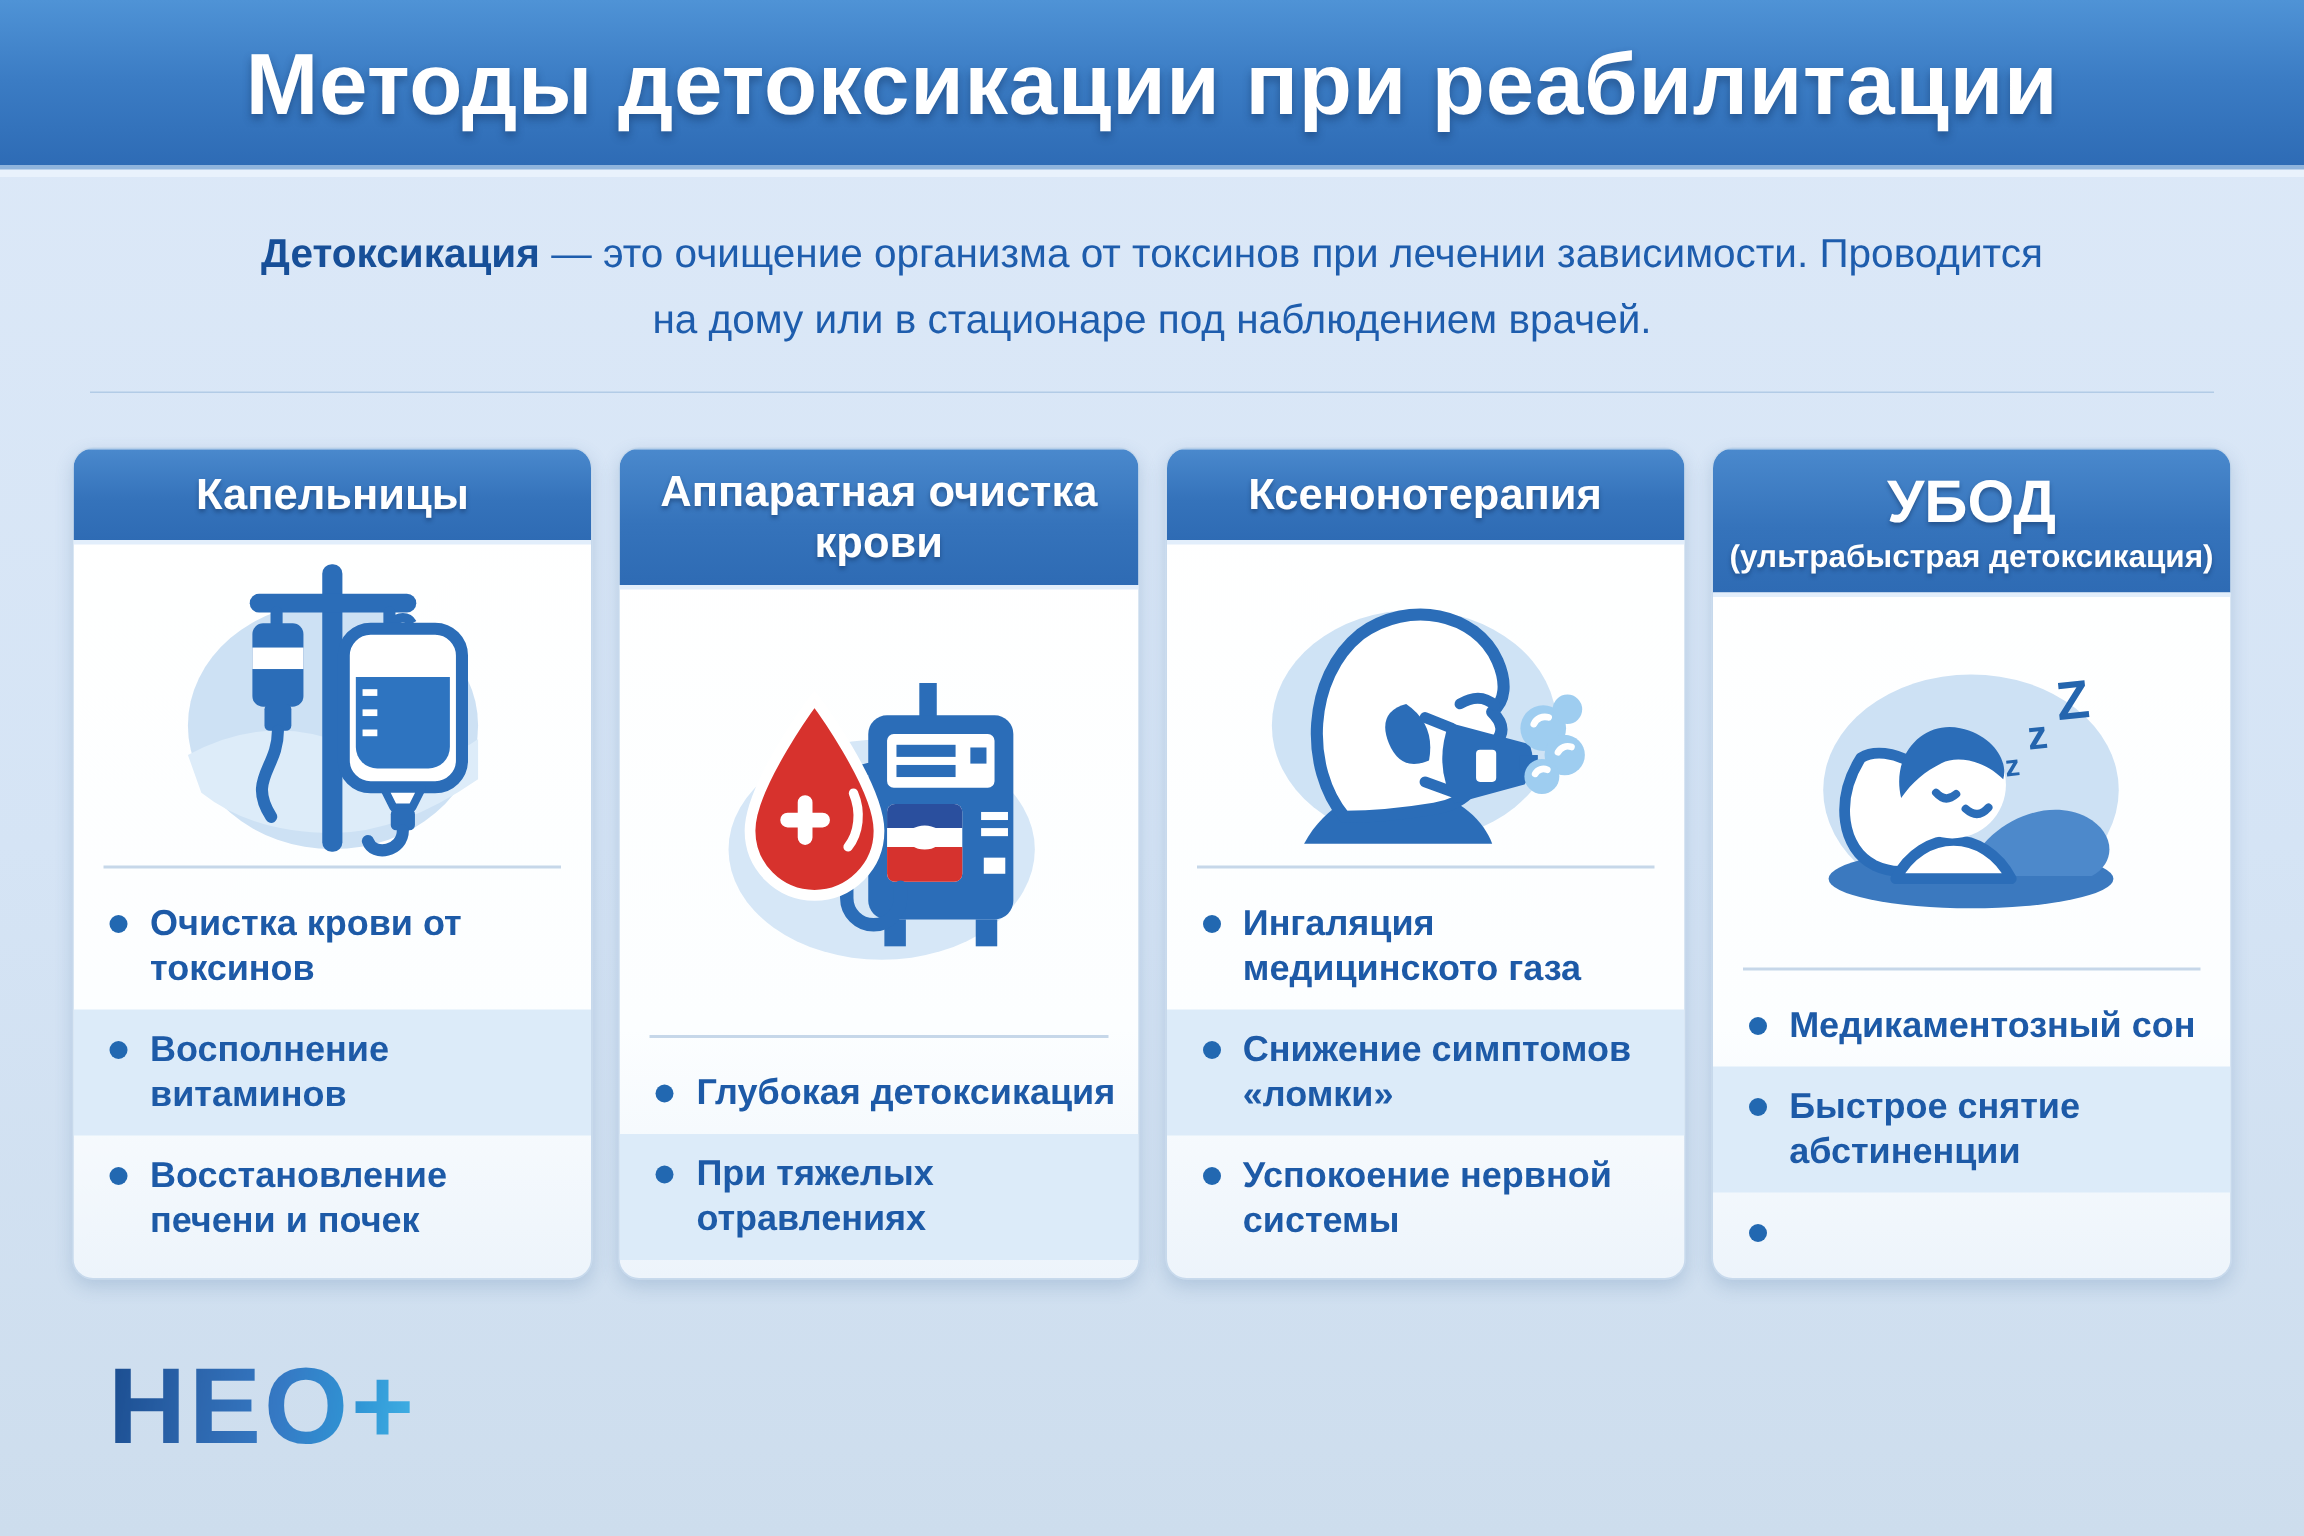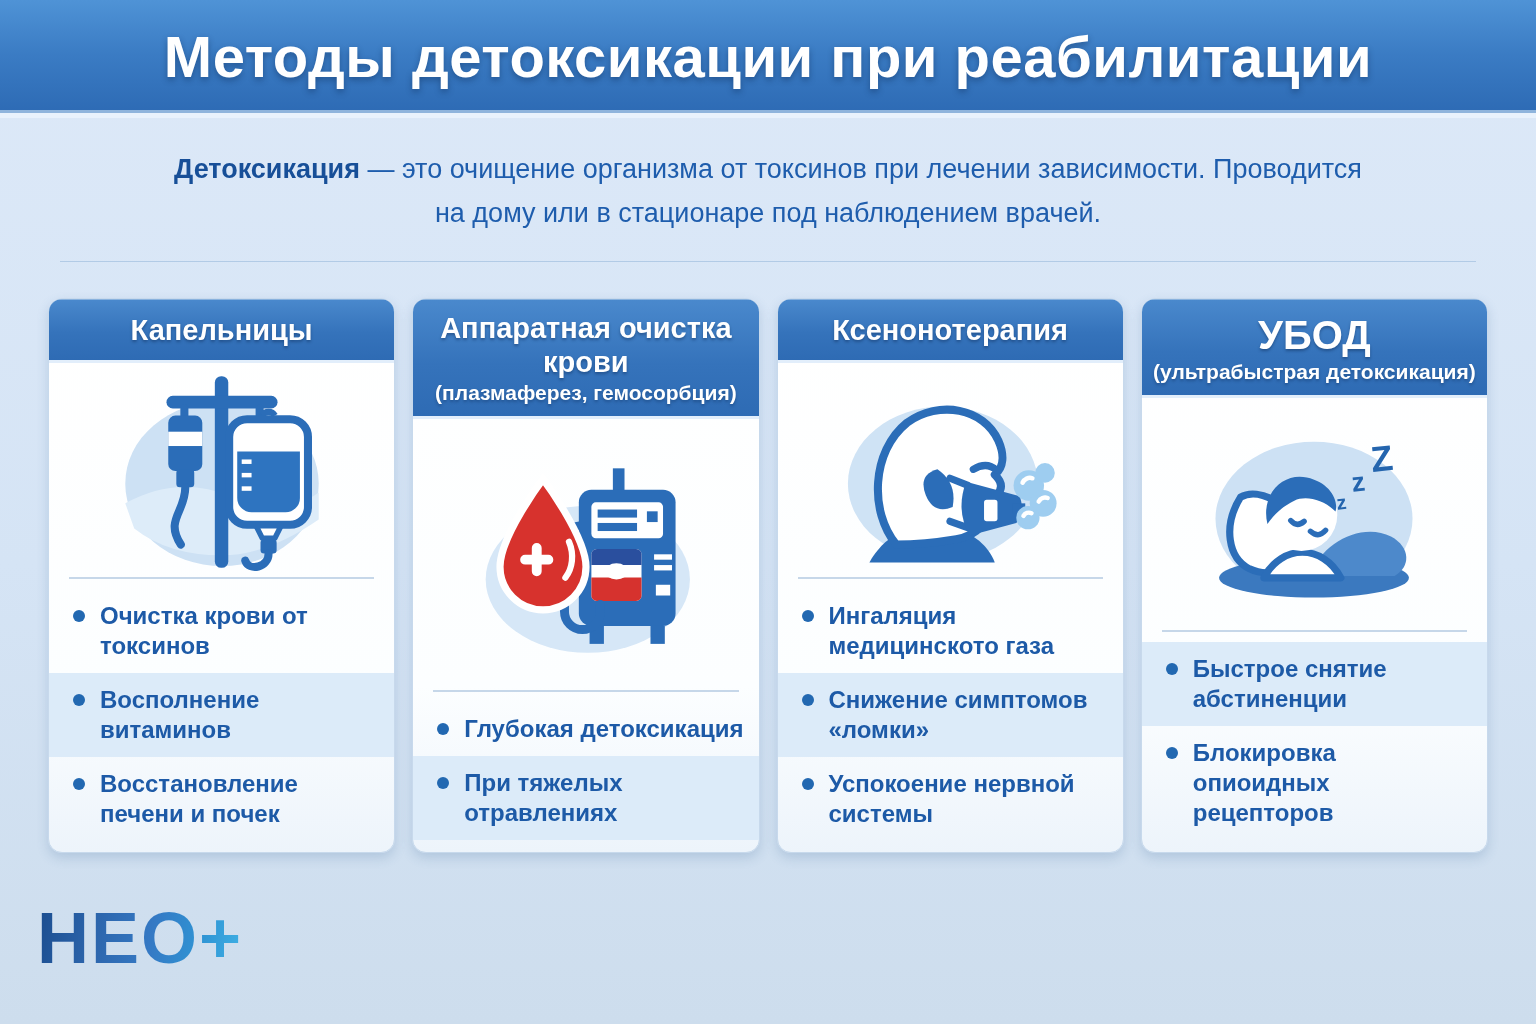--- a/index.html
+++ b/index.html
@@ -55,21 +55,21 @@
   .card-sub{ font-size:21px; font-weight:bold; text-shadow:0 2px 3px rgba(13,43,84,.4); }
   .icon-wrap{ flex:1; display:flex; align-items:center; justify-content:center; padding:6px 0 2px; }
   .icon-wrap svg{ width:228px; height:206px; }
   .card-divider{ border:none; border-top:2px solid #c6d7e9; margin:0 20px; }
   .bullets{ padding:10px 0 12px; }
   .bullet{ display:flex; align-items:flex-start; gap:15px; padding:12px 12px 12px 24px; }
   .bullet .dot{ width:12px; height:12px; border-radius:50%; background:#2268b1; margin-top:9px; flex:none; }
   .bullet .label{ font-size:24px; font-weight:bold; color:#1d5aa7; line-height:1.25; }
   .bullet.highlight{ background:#dcebf9; }
   .logo{
-    display:inline-block; margin:44px 0 0 37px;
+    display:inline-block; margin:44px 0 0 72px;
     font-size:72px; font-weight:bold; letter-spacing:2px;
     background:linear-gradient(100deg,#1a4c8e 0%,#2d66ad 30%,#3579c4 55%,#2f94d4 78%,#41b3e6 100%);
     -webkit-background-clip:text; background-clip:text; color:transparent;
   }
 </style>
 </head>
 <body>
 
 
 
@@ -126,21 +126,20 @@
           <span class="dot"></span>
           <span class="label">Восстановление печени и почек</span>
         </li>
       <li class="bullet"></li>
     </ul>
   </section>
 
   <section class="card">
     <div class="card-head">
       <div class="card-title">Аппаратная очистка крови</div>
-      <div class="card-sub">(плазмаферез, гемосорбция)</div>
     </div>
     <div class="icon-wrap">
       <svg viewBox="0 0 240 230">
         <ellipse cx="122" cy="140" rx="114" ry="82" fill="#d6e7f7"></ellipse>
         <rect x="150" y="16" width="13" height="30" fill="#2b6db8"></rect>
         <path d="M96,86 q22,-12 36,-2" stroke="#2b6db8" stroke-width="9" fill="none"></path>
         <rect x="112" y="40" width="108" height="152" rx="14" fill="#2b6db8"></rect>
         <rect x="126" y="54" width="80" height="40" rx="5" fill="#ffffff"></rect>
         <rect x="133" y="62" width="44" height="9" fill="#2b6db8"></rect>
         <rect x="133" y="77" width="44" height="9" fill="#2b6db8"></rect>
@@ -236,27 +235,30 @@
         <path d="M116,132 q9,8 17,-1" stroke="#2b6db8" stroke-width="6" fill="none" stroke-linecap="round"></path>
         <g fill="#2465ae" font-family="Liberation Sans, sans-serif" font-weight="bold">
           <text x="146" y="108" font-size="22" transform="rotate(-6 146 108)">z</text>
           <text x="163" y="88" font-size="30" transform="rotate(-6 163 88)">z</text>
           <text x="185" y="66" font-size="40" transform="rotate(-6 185 66)">Z</text>
         </g>
       </svg>
     </div>
     <hr class="card-divider">
     <ul class="bullets" style="list-style:none">
+      <li class="bullet">
+          <span class="dot"></span>
+          <span class="label">Медикаментозный сон</span>
+        </li>
       <li class="bullet highlight">
           <span class="dot"></span>
           <span class="label">Быстрое снятие абстиненции</span>
         </li>
       <li class="bullet">
           <span class="dot"></span>
-          <span class="label">Блокировка опиоидных рецепторов</span>
         </li>
     </ul>
   </section>
 
 </main>
 
 <div class="logo">НЕО+</div>
 
 
 

